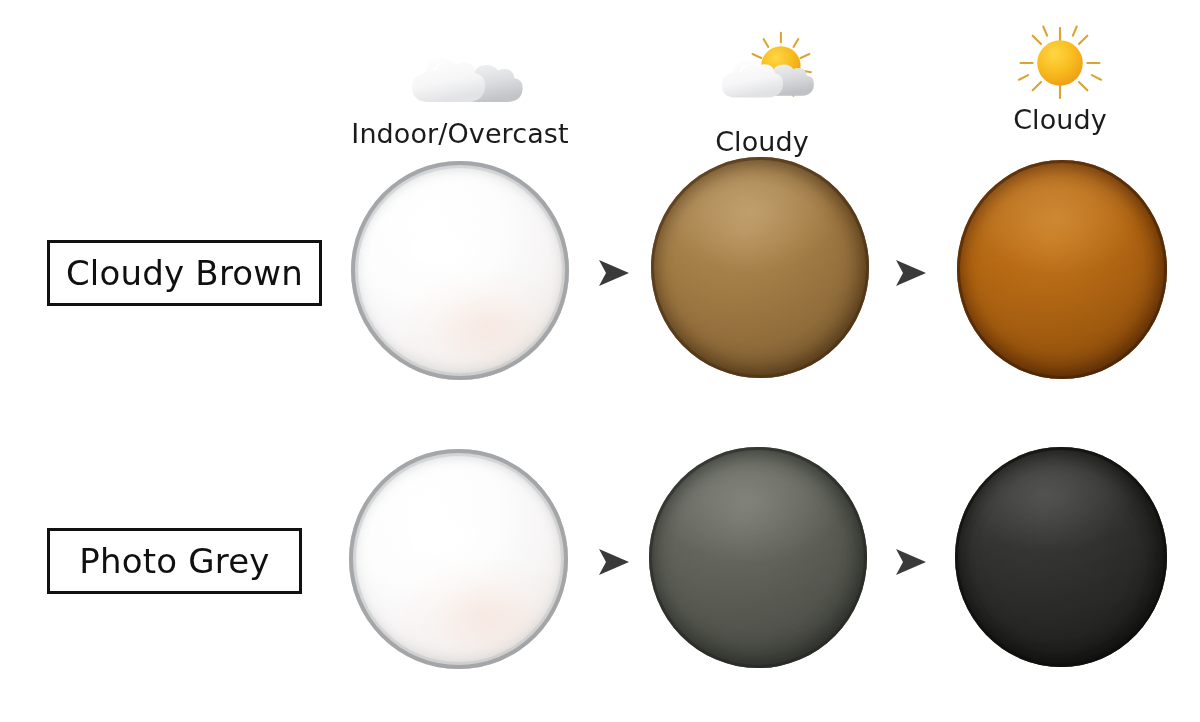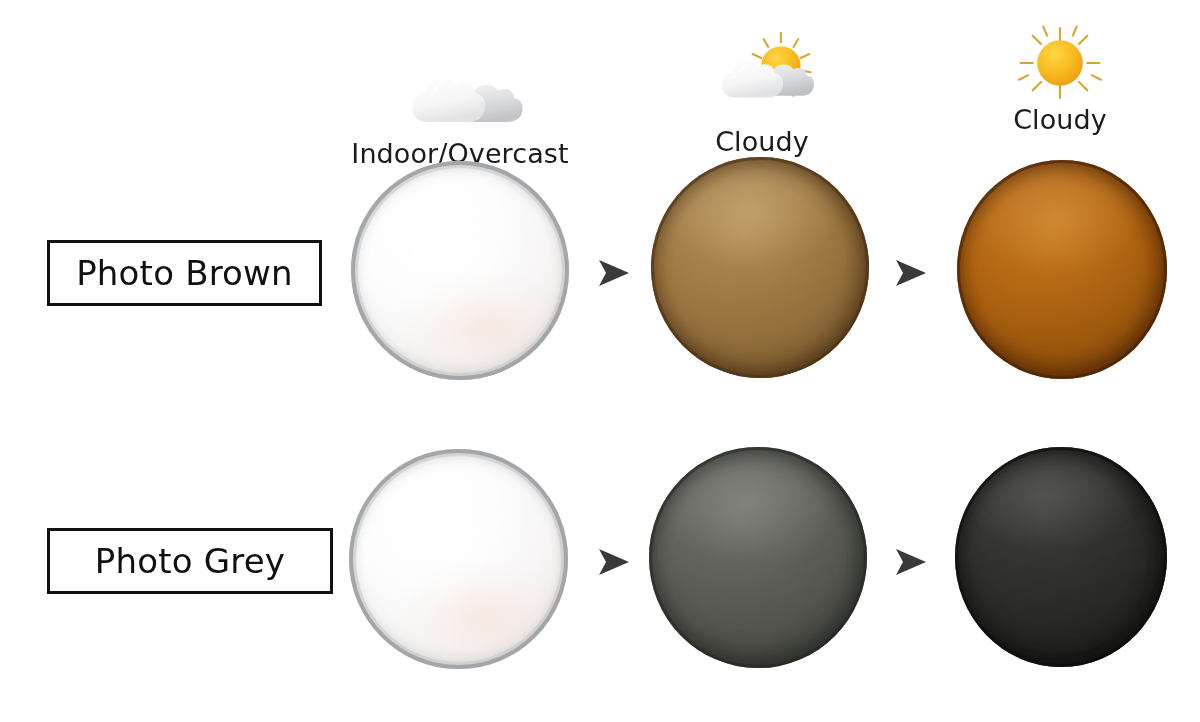--- a/index.html
+++ b/index.html
@@ -38,21 +38,21 @@
     position: relative;
   }
   .col-head .head-label {
     font-size: 27px;
     line-height: 32px;
     color: #1b1b1b;
     white-space: nowrap;
     letter-spacing: 0.1px;
   }
 
-  #head-indoor { left: 340px; top: 56px; width: 240px; }
+  #head-indoor { left: 340px; top: 36px; width: 240px; }
   #head-cloudy { left: 682px; top: 28px; width: 160px; gap: 16px; }
   #head-sunny  { left: 980px; top: 22px; width: 160px; }
 
   
   .wicon { position: absolute; left: 0; top: 0; width: 100%; height: 100%; }
 
   
   .row-label {
     position: absolute;
     border: 3px solid #111111;
@@ -63,21 +63,21 @@
     box-sizing: border-box;
   }
   .row-label span {
     font-size: 34px;
     line-height: 40px;
     color: #101010;
     white-space: nowrap;
     letter-spacing: 0.2px;
   }
   #label-photo-brown { left: 47px;  top: 240px; width: 275px; height: 66px; }
-  #label-photo-grey  { left: 47px;  top: 528px; width: 286px; height: 66px; }
+  #label-photo-grey  { left: 47px;  top: 528px; width: 255px; height: 66px; }
 
   
   .lens {
     position: absolute;
     border-radius: 50%;
     box-sizing: border-box;
   }
   .lens .disc {
     position: absolute;
     inset: 0;
@@ -306,21 +306,21 @@
           <line x1="38" y1="70" x2="26" y2="76"></line>
           <line x1="122" y1="70" x2="134" y2="76"></line>
         </g>
         <circle cx="80" cy="54" r="30" fill="url(#sun-g)"></circle>
       </svg>
     </div>
     <div class="head-label">Cloudy</div>
   </div>
 
   <div class="row-label" id="label-photo-brown">
-    <span>Photo Brown</span>
+    <span>Cloudy Brown</span>
   </div>
   <div class="row-label" id="label-photo-grey">
     <span>Photo Grey</span>
   </div>
 
   <div class="lens lens-clear" id="lens-brown-indoor">
     <div class="disc"></div>
     <div class="sheen"></div>
     <div class="rim"></div>
   </div>

